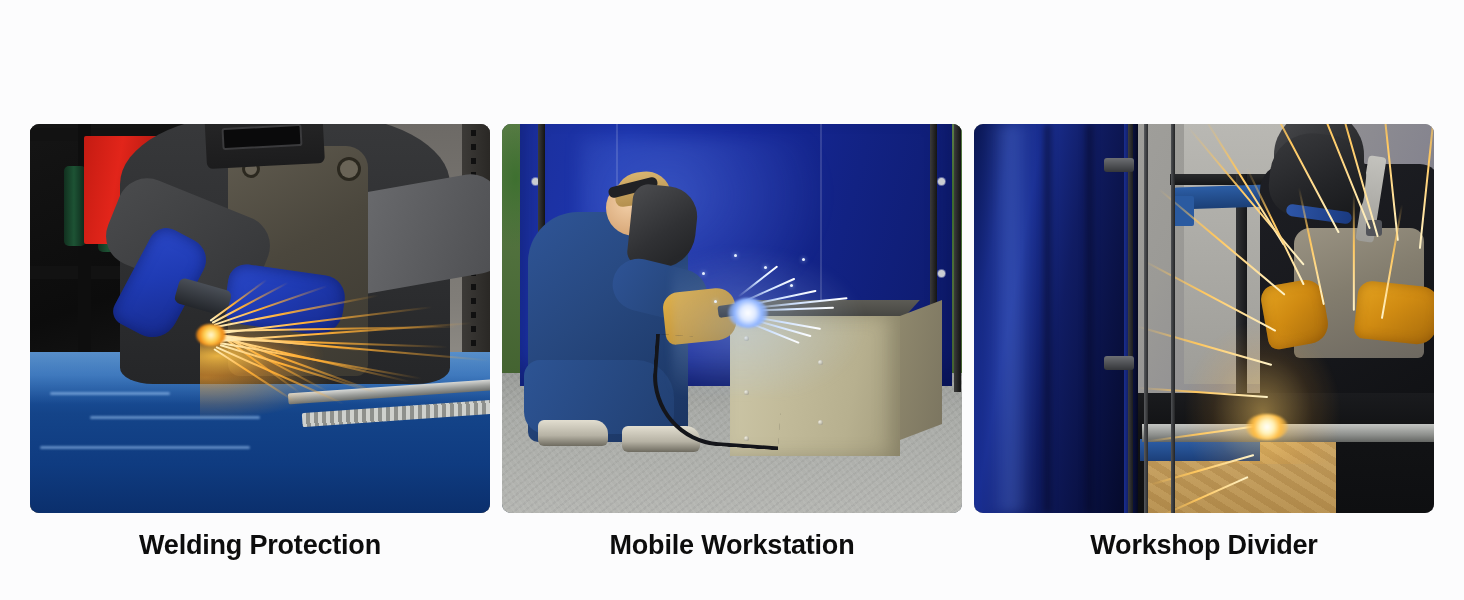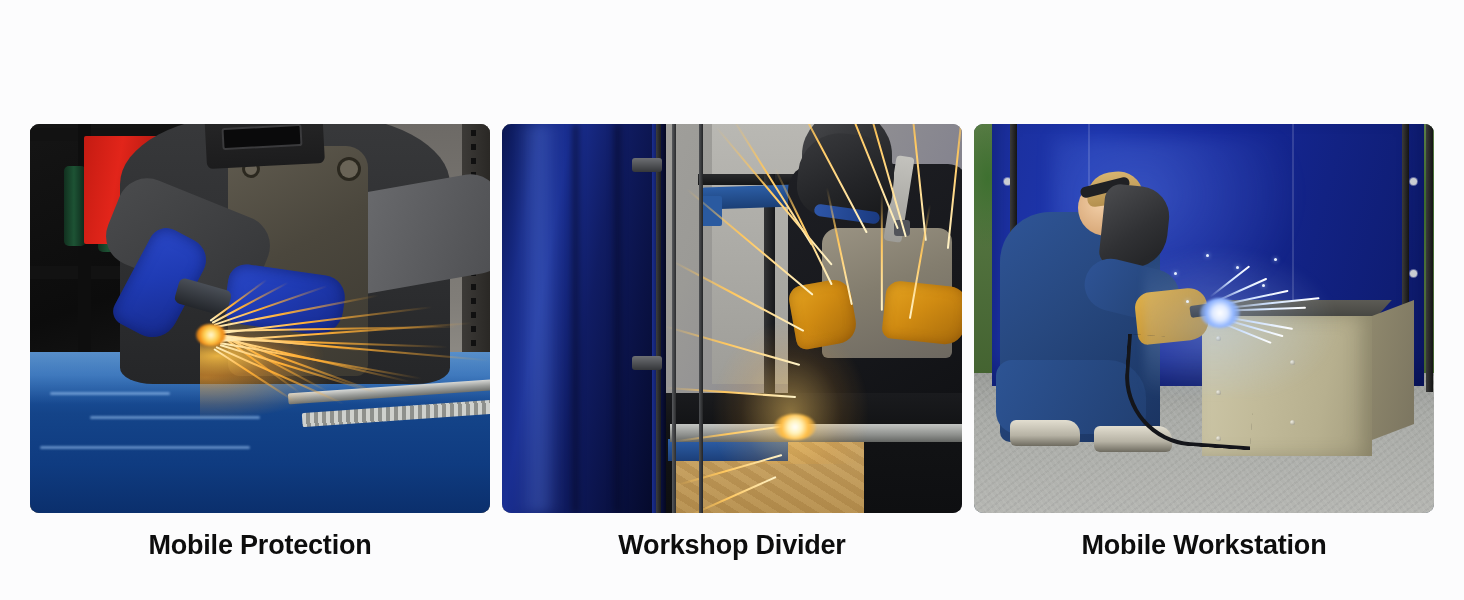--- a/index.html
+++ b/index.html
@@ -550,85 +550,21 @@
           <i style="left:190px;top:220px;width:160px;transform:rotate(17deg);"></i>
           <i style="left:188px;top:206px;width:240px;transform:rotate(-1deg);"></i>
           <i style="left:186px;top:222px;width:140px;transform:rotate(24deg);"></i>
           <i style="left:184px;top:224px;width:96px;transform:rotate(33deg);"></i>
           <i style="left:192px;top:212px;width:268px;transform:rotate(5deg);"></i>
           <i style="left:192px;top:208px;width:212px;transform:rotate(-7deg);"></i>
           <i style="left:180px;top:196px;width:70px;transform:rotate(-36deg);"></i>
         </div>
         <div class="spark-core"></div>
       </div>
-      <div class="caption">Mobile Protection</div>
-    </div>
-
-    <div class="card">
-      <div class="photo p2" role="img" aria-label="Welder in grey bib overalls and yellow leather gloves grinding steel on a workbench, seen past a dark blue welding screen hung on a rail system, large spark burst">
-        <div class="wall"></div>
-        <div class="wall-panel"></div>
-
-        <div class="beam"></div>
-        <div class="beam-v"></div>
-        <div class="blue-tool"></div>
-        <div class="blue-tool2"></div>
-
-        <div class="body"></div>
-        <div class="bib"></div>
-        <div class="strap"></div>
-        <div class="buckle"></div>
-        <div class="head"></div>
-        <div class="hood"></div>
-        <div class="hood-band"></div>
-        <div class="yglove y2"></div>
-        <div class="yglove y1"></div>
-
-        <div class="bench2"></div>
-        <div class="osb"></div>
-        <div class="blue-frame"></div>
-        <div class="bench-top"></div>
-
-        <div class="burst"></div>
-        <div class="streaks">
-          <i style="left:160px;top:120px;width:150px;transform:rotate(58deg);"></i>
-          <i style="left:150px;top:140px;width:180px;transform:rotate(50deg);"></i>
-          <i style="left:146px;top:170px;width:165px;transform:rotate(40deg);"></i>
-          <i style="left:152px;top:206px;width:150px;transform:rotate(28deg);"></i>
-          <i style="left:158px;top:240px;width:140px;transform:rotate(16deg);"></i>
-          <i style="left:164px;top:272px;width:130px;transform:rotate(4deg);"></i>
-          <i style="left:170px;top:300px;width:120px;transform:rotate(-8deg);"></i>
-          <i style="left:180px;top:108px;width:185px;transform:rotate(62deg);"></i>
-          <i style="left:196px;top:104px;width:200px;transform:rotate(68deg);"></i>
-          <i style="left:214px;top:112px;width:190px;transform:rotate(74deg);"></i>
-          <i style="left:244px;top:116px;width:180px;transform:rotate(84deg);"></i>
-          <i style="left:276px;top:124px;width:170px;transform:rotate(96deg);"></i>
-
-          <i style="left:200px;top:160px;width:130px;transform:rotate(64deg);"></i>
-          <i style="left:230px;top:180px;width:120px;transform:rotate(78deg);"></i>
-          <i style="left:262px;top:186px;width:118px;transform:rotate(90deg);"></i>
-          <i style="left:292px;top:194px;width:116px;transform:rotate(100deg);"></i>
-          <i style="left:170px;top:330px;width:110px;transform:rotate(-16deg);"></i>
-          <i style="left:178px;top:352px;width:96px;transform:rotate(-24deg);"></i>
-        </div>
-        <div class="spark-core2"></div>
-
-        <div class="curtain">
-          <div class="curtain-hl"></div>
-          <div class="curtain-fold" style="left:70px;"></div>
-          <div class="curtain-fold" style="left:112px;"></div>
-        </div>
-        <div class="curtain-edge"></div>
-        <div class="rail r1"></div>
-        <div class="rail r2"></div>
-        <div class="rail r3"></div>
-        <div class="clamp c1"></div>
-        <div class="clamp c2"></div>
-      </div>
-      <div class="caption">Workshop Divider</div>
+      <div class="caption">Welding Protection</div>
     </div>
 
     <div class="card">
       <div class="photo p3" role="img" aria-label="Welder in blue coveralls kneeling outdoors, welding a stainless steel box in front of a blue mobile welding screen on casters with green hedge behind">
         <div class="foliage"></div>
         <div class="ground"></div>
 
         <div class="screen">
           <div class="screen-sheen"></div>
           <div class="screen-seam" style="left:96px;"></div>
@@ -688,14 +624,78 @@
         <div class="sparkdot" style="left:232px;top:130px;"></div>
         <div class="sparkdot" style="left:262px;top:142px;"></div>
         <div class="sparkdot" style="left:288px;top:160px;"></div>
         <div class="sparkdot" style="left:212px;top:176px;"></div>
         <div class="sparkdot" style="left:300px;top:134px;"></div>
         <div class="arc"></div>
       </div>
       <div class="caption">Mobile Workstation</div>
     </div>
 
+    <div class="card">
+      <div class="photo p2" role="img" aria-label="Welder in grey bib overalls and yellow leather gloves grinding steel on a workbench, seen past a dark blue welding screen hung on a rail system, large spark burst">
+        <div class="wall"></div>
+        <div class="wall-panel"></div>
+
+        <div class="beam"></div>
+        <div class="beam-v"></div>
+        <div class="blue-tool"></div>
+        <div class="blue-tool2"></div>
+
+        <div class="body"></div>
+        <div class="bib"></div>
+        <div class="strap"></div>
+        <div class="buckle"></div>
+        <div class="head"></div>
+        <div class="hood"></div>
+        <div class="hood-band"></div>
+        <div class="yglove y2"></div>
+        <div class="yglove y1"></div>
+
+        <div class="bench2"></div>
+        <div class="osb"></div>
+        <div class="blue-frame"></div>
+        <div class="bench-top"></div>
+
+        <div class="burst"></div>
+        <div class="streaks">
+          <i style="left:160px;top:120px;width:150px;transform:rotate(58deg);"></i>
+          <i style="left:150px;top:140px;width:180px;transform:rotate(50deg);"></i>
+          <i style="left:146px;top:170px;width:165px;transform:rotate(40deg);"></i>
+          <i style="left:152px;top:206px;width:150px;transform:rotate(28deg);"></i>
+          <i style="left:158px;top:240px;width:140px;transform:rotate(16deg);"></i>
+          <i style="left:164px;top:272px;width:130px;transform:rotate(4deg);"></i>
+          <i style="left:170px;top:300px;width:120px;transform:rotate(-8deg);"></i>
+          <i style="left:180px;top:108px;width:185px;transform:rotate(62deg);"></i>
+          <i style="left:196px;top:104px;width:200px;transform:rotate(68deg);"></i>
+          <i style="left:214px;top:112px;width:190px;transform:rotate(74deg);"></i>
+          <i style="left:244px;top:116px;width:180px;transform:rotate(84deg);"></i>
+          <i style="left:276px;top:124px;width:170px;transform:rotate(96deg);"></i>
+
+          <i style="left:200px;top:160px;width:130px;transform:rotate(64deg);"></i>
+          <i style="left:230px;top:180px;width:120px;transform:rotate(78deg);"></i>
+          <i style="left:262px;top:186px;width:118px;transform:rotate(90deg);"></i>
+          <i style="left:292px;top:194px;width:116px;transform:rotate(100deg);"></i>
+          <i style="left:170px;top:330px;width:110px;transform:rotate(-16deg);"></i>
+          <i style="left:178px;top:352px;width:96px;transform:rotate(-24deg);"></i>
+        </div>
+        <div class="spark-core2"></div>
+
+        <div class="curtain">
+          <div class="curtain-hl"></div>
+          <div class="curtain-fold" style="left:70px;"></div>
+          <div class="curtain-fold" style="left:112px;"></div>
+        </div>
+        <div class="curtain-edge"></div>
+        <div class="rail r1"></div>
+        <div class="rail r2"></div>
+        <div class="rail r3"></div>
+        <div class="clamp c1"></div>
+        <div class="clamp c2"></div>
+      </div>
+      <div class="caption">Workshop Divider</div>
+    </div>
+
   </div>
 </div>
 
 </body></html>

